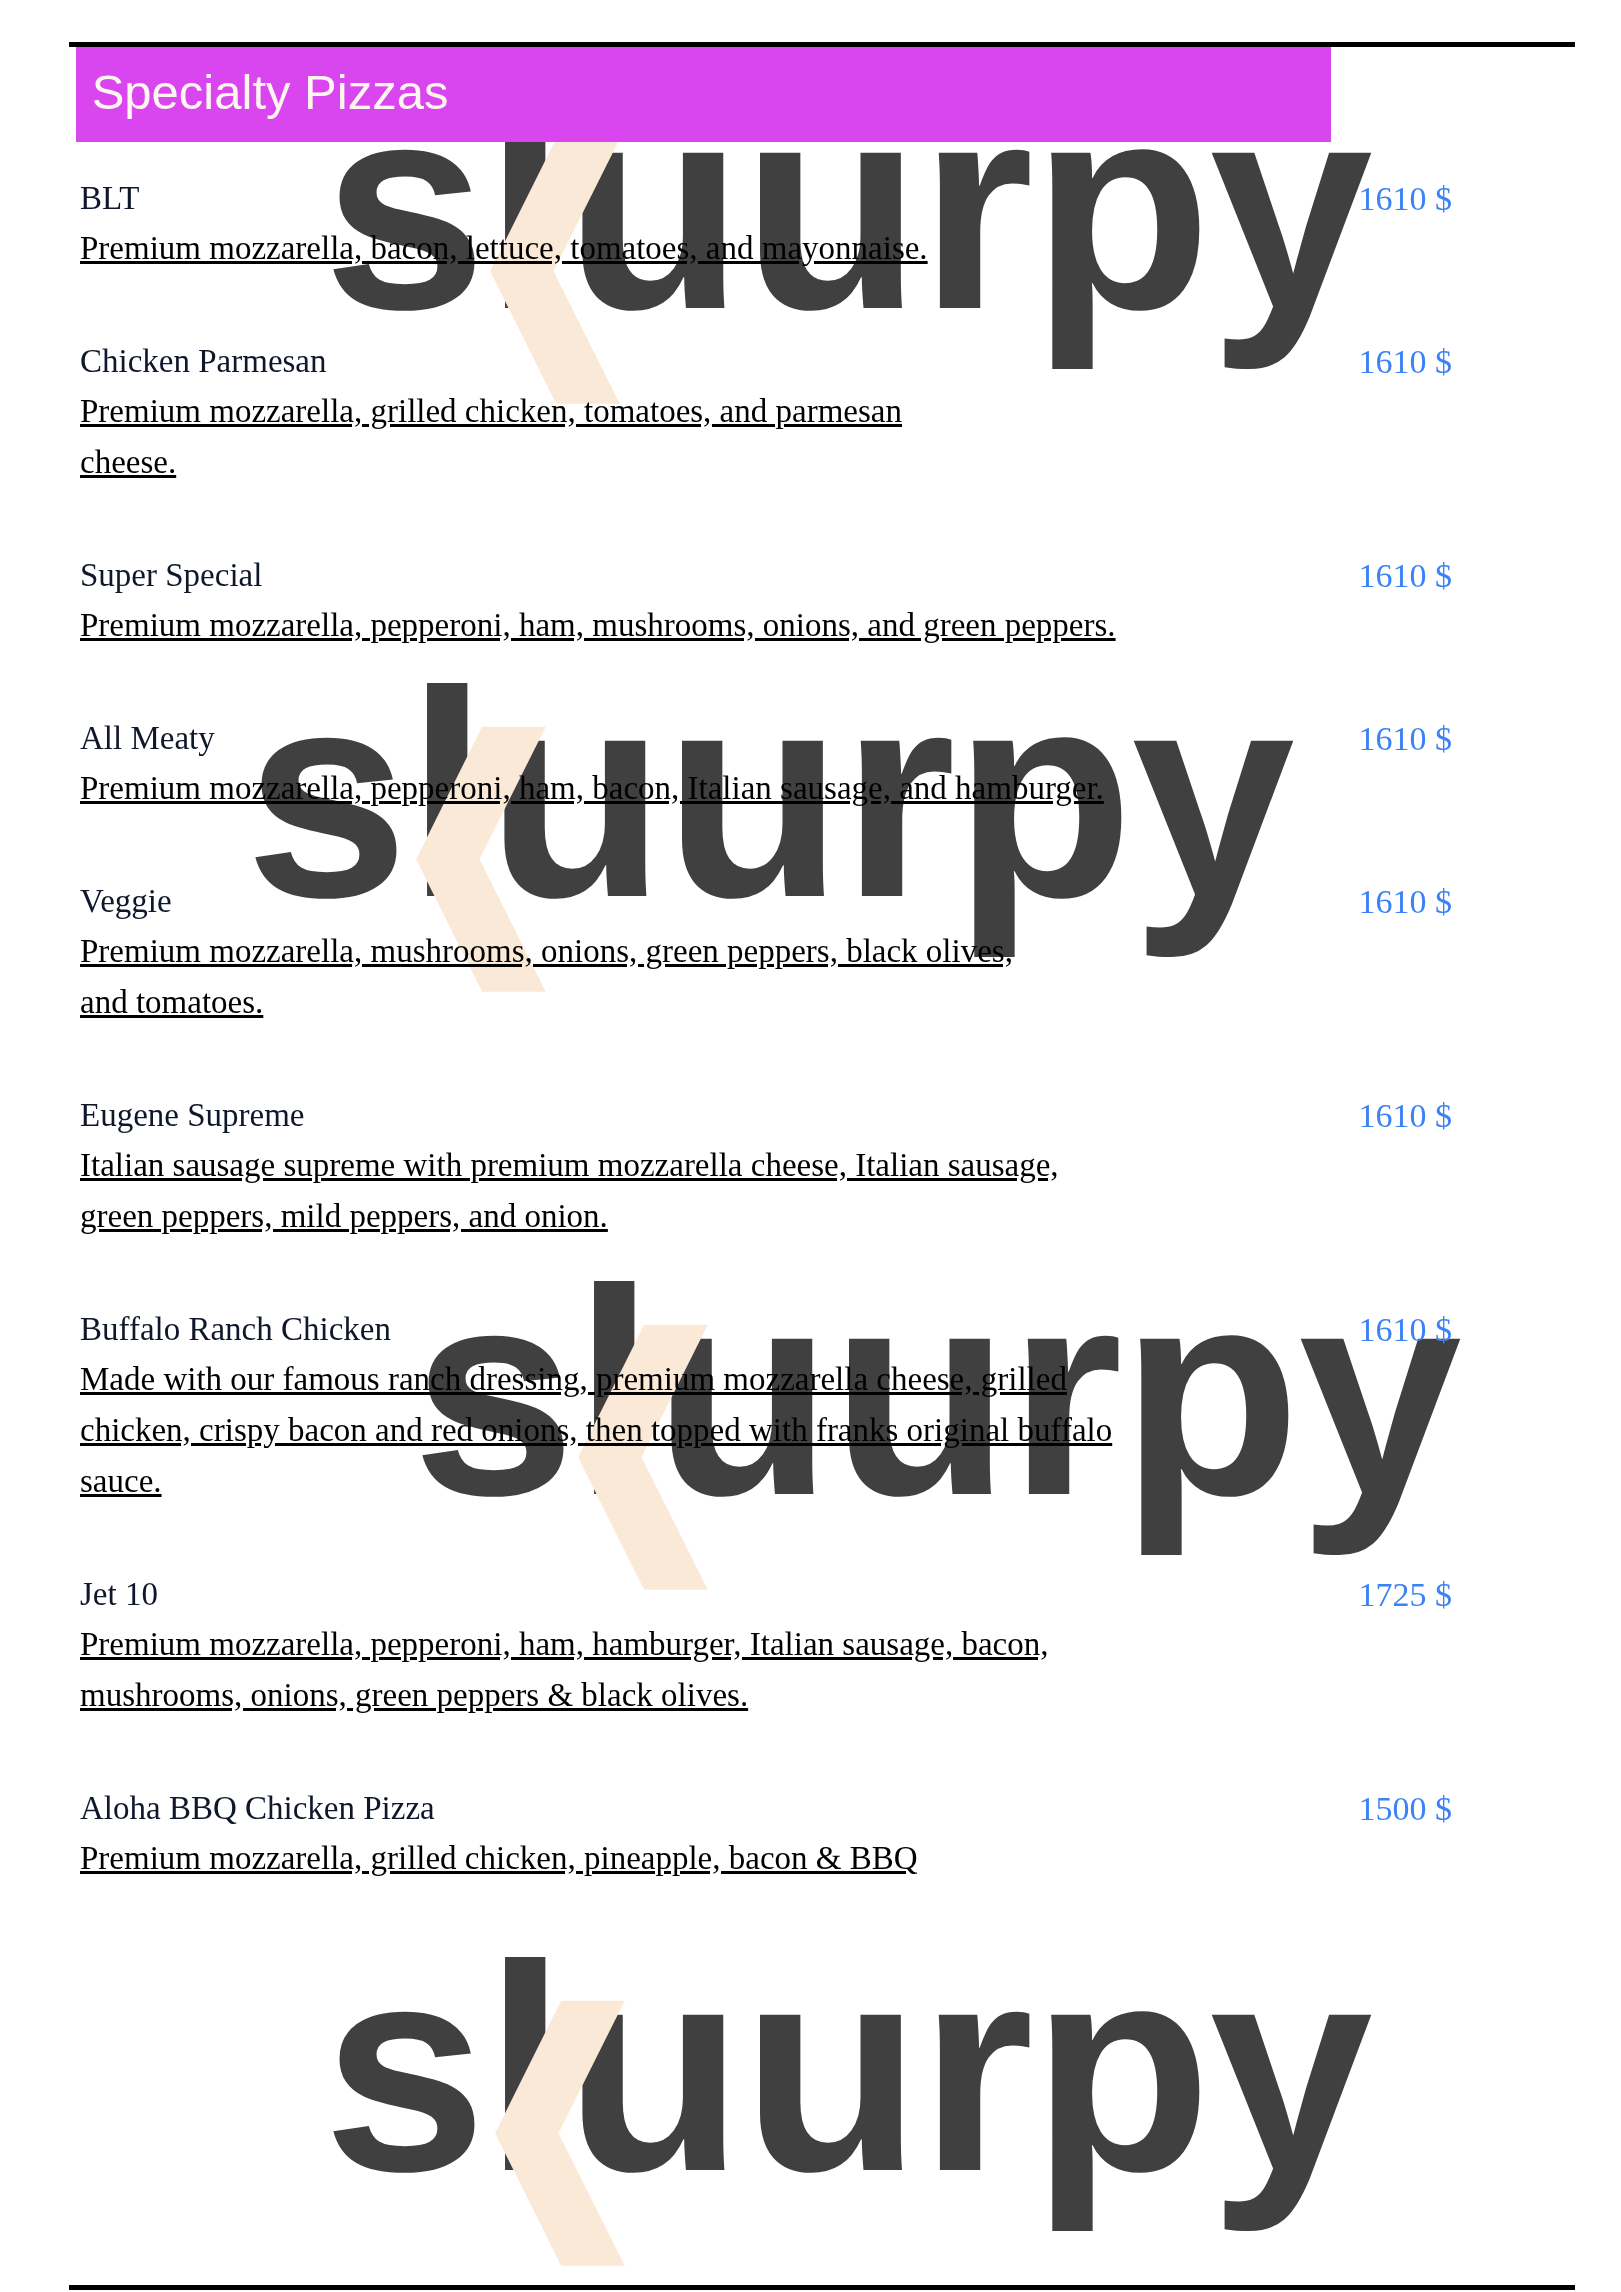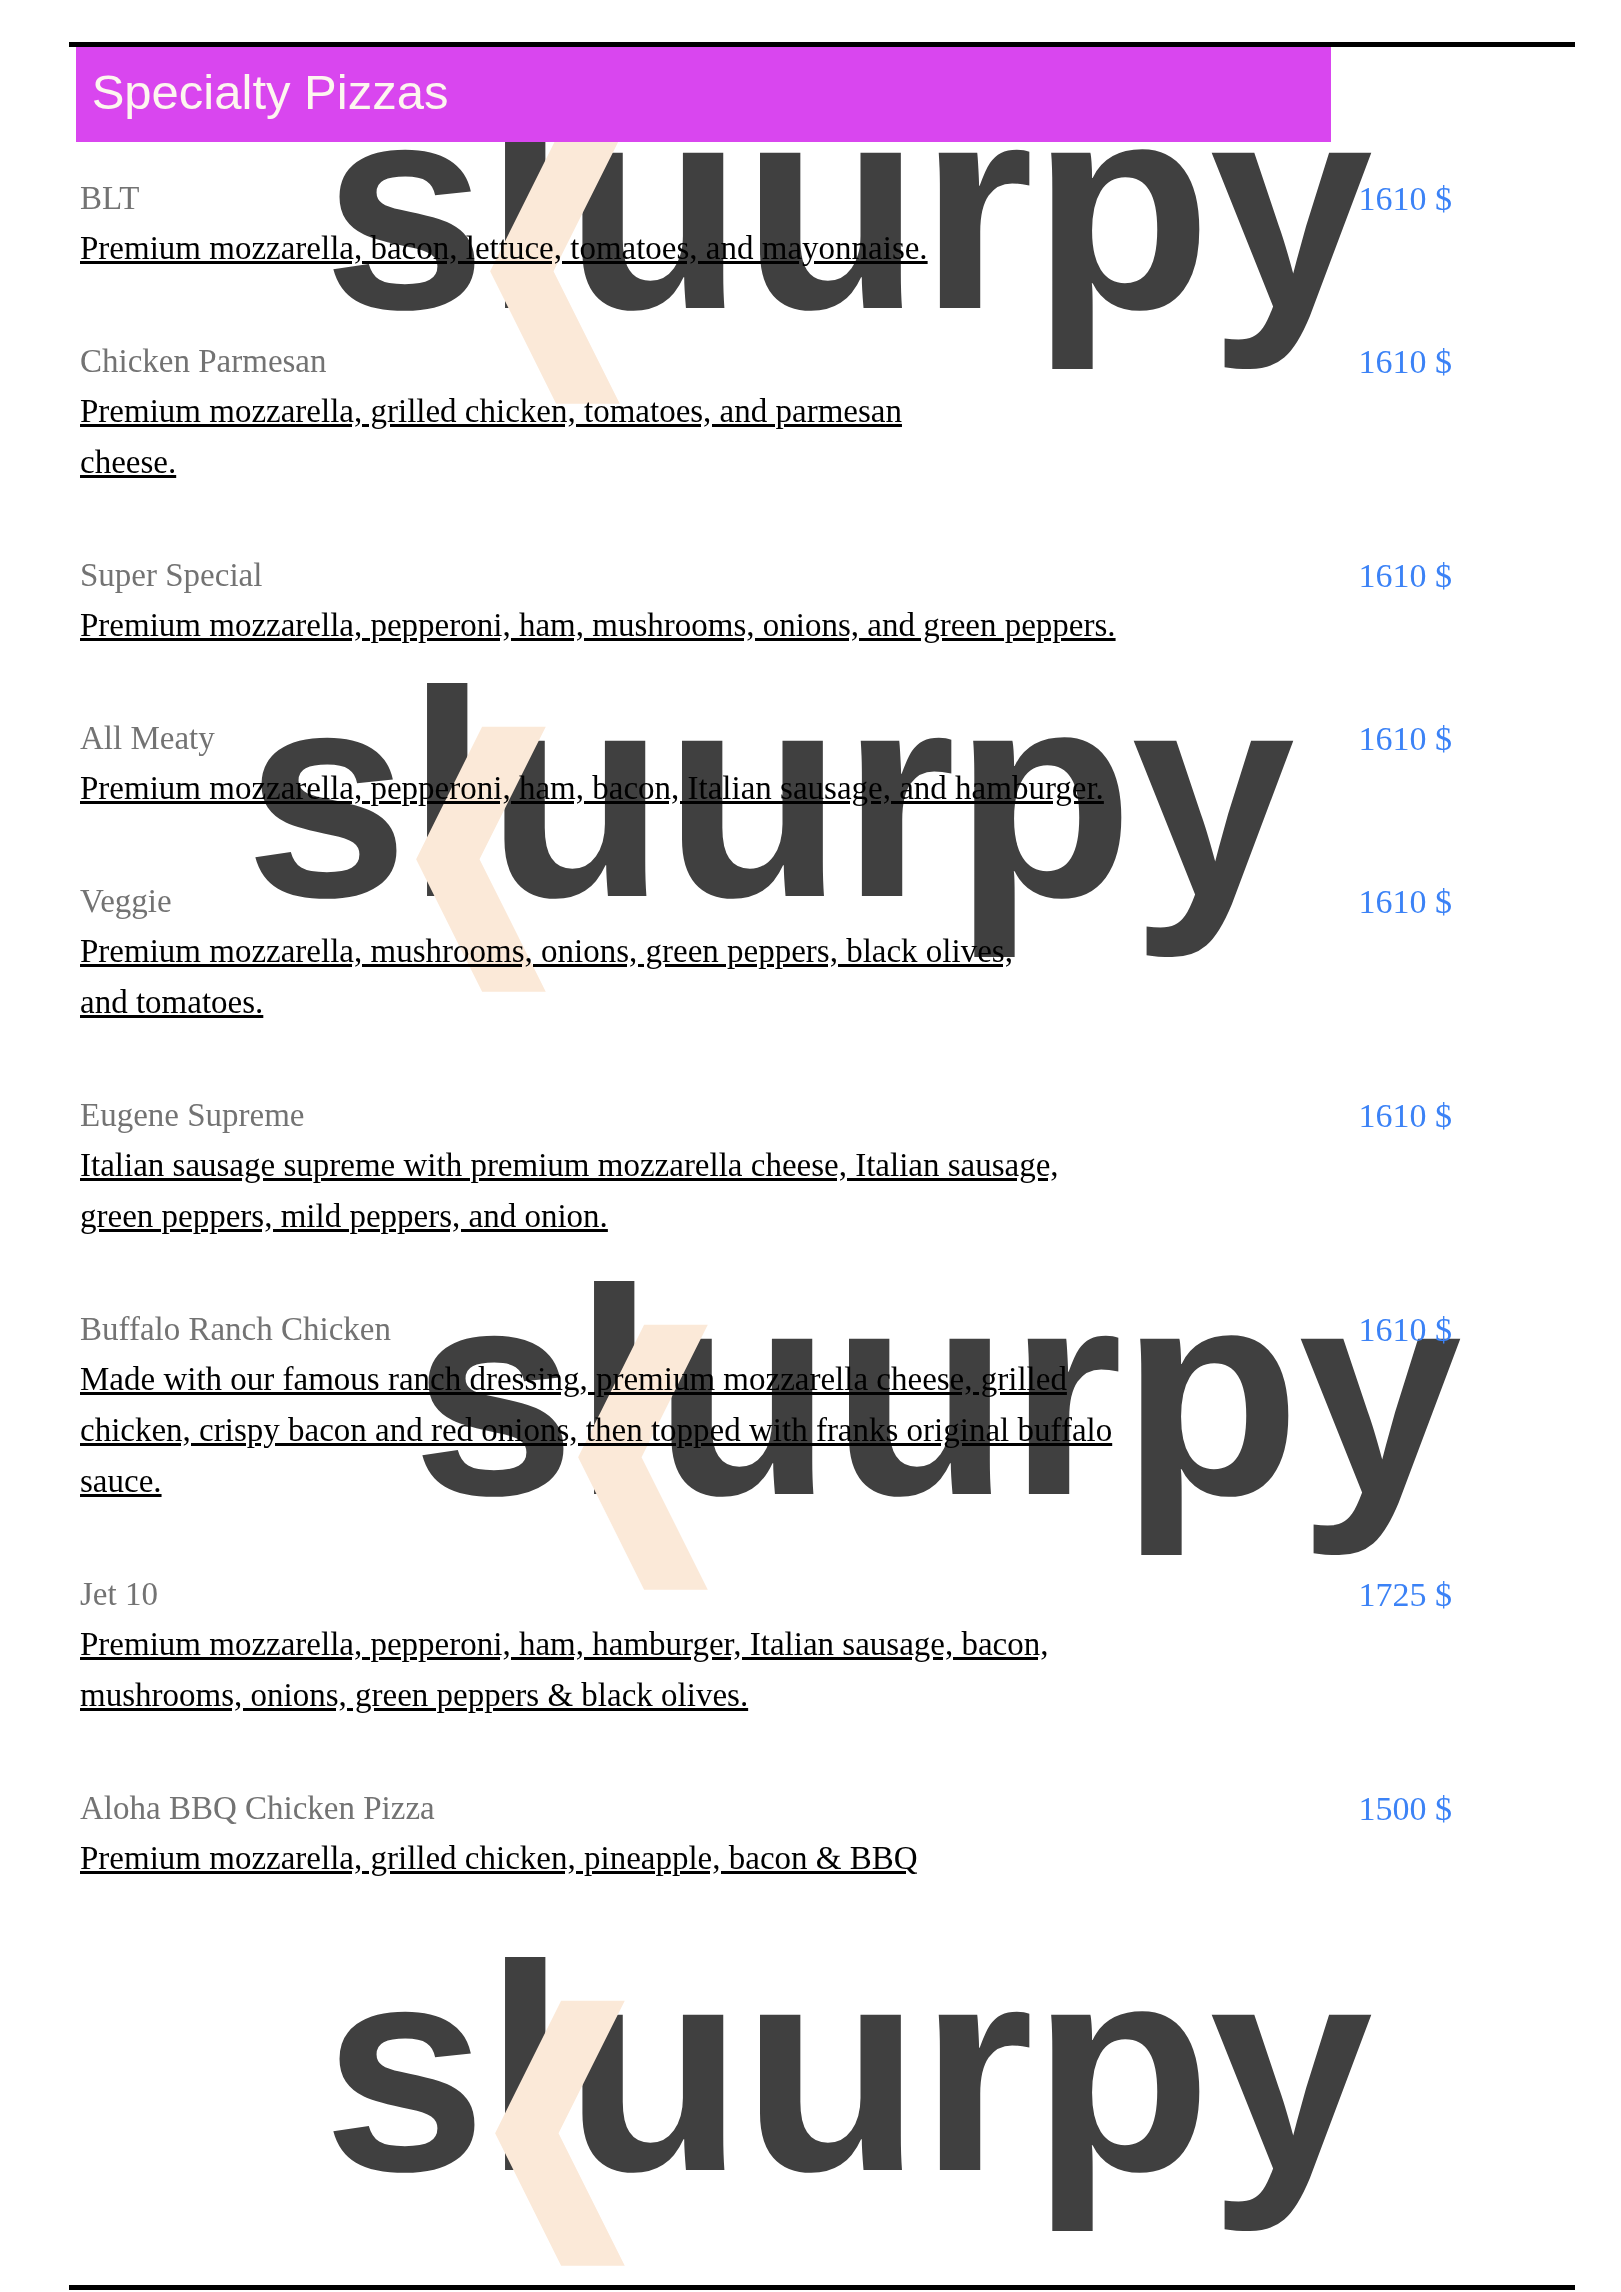--- a/index.html
+++ b/index.html
@@ -90,21 +90,21 @@
     margin-bottom: 65px;
   }
   .item-head {
     display: flex;
     align-items: flex-start;
     justify-content: space-between;
   }
   .item-name {
     font-size: 33px;
     line-height: 45px;
-    color: #737373;
+    color: #0f172a;
     max-width: 1059px;
   }
   .item-price {
     font-size: 34px;
     line-height: 45px;
     color: #3b82f6;
     white-space: nowrap;
     text-align: right;
     width: 186px;
     flex: 0 0 186px;

